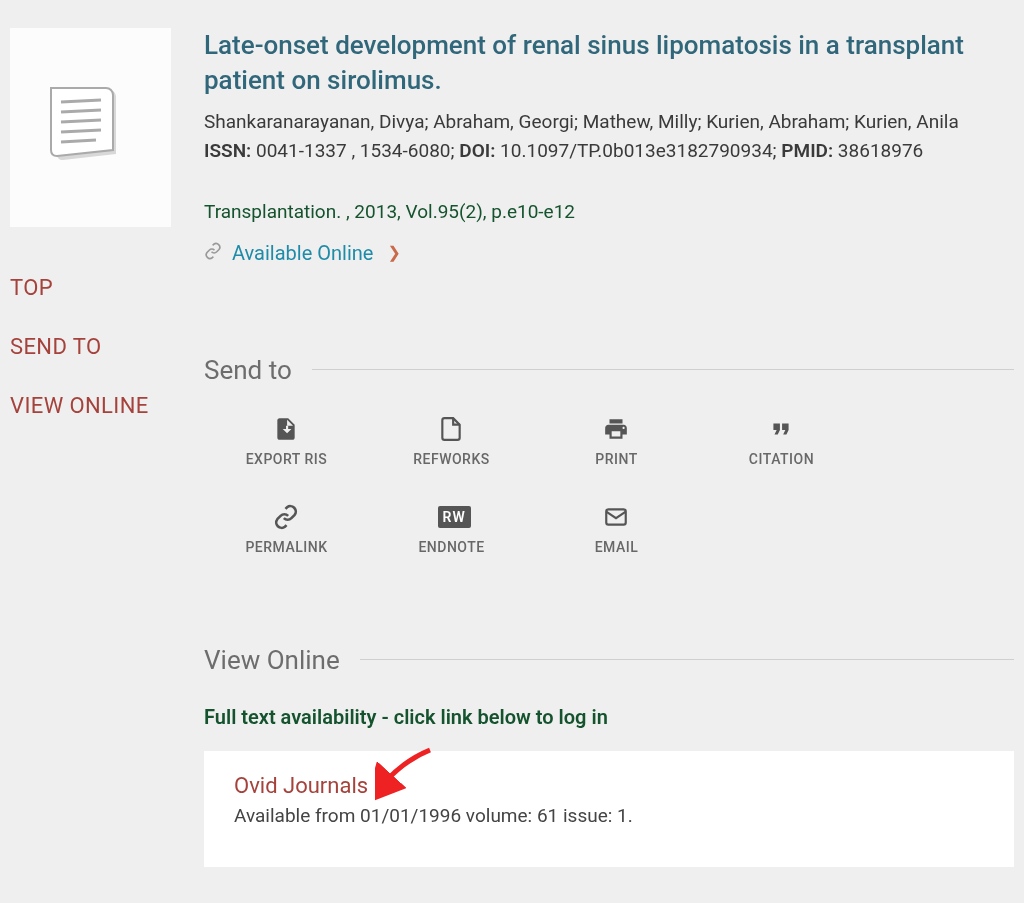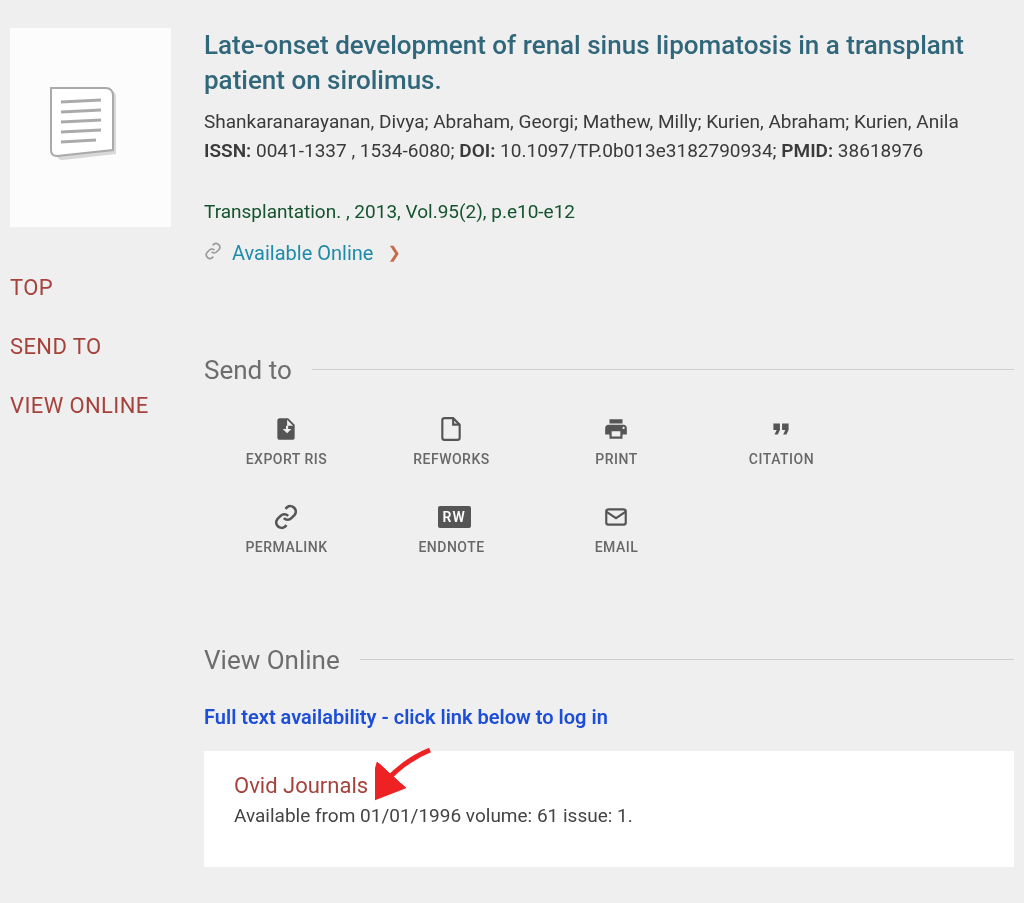--- a/index.html
+++ b/index.html
@@ -138,21 +138,21 @@
     background: #555;
     color: #fff;
     font-weight: 600;
     font-size: 14px;
     padding: 3px 5px;
     border-radius: 2px;
     letter-spacing: 1px;
   }
   .view-online-section { margin-top: 70px; }
   .fulltext {
-    color: #1d4ed8;
+    color: #14532d;
     font-size: 20px;
     font-weight: 600;
     margin-bottom: 22px;
   }
   .source-box {
     background: #fff;
     padding: 22px 30px 40px 30px;
   }
   .source-link {
     color: #a5423c;

